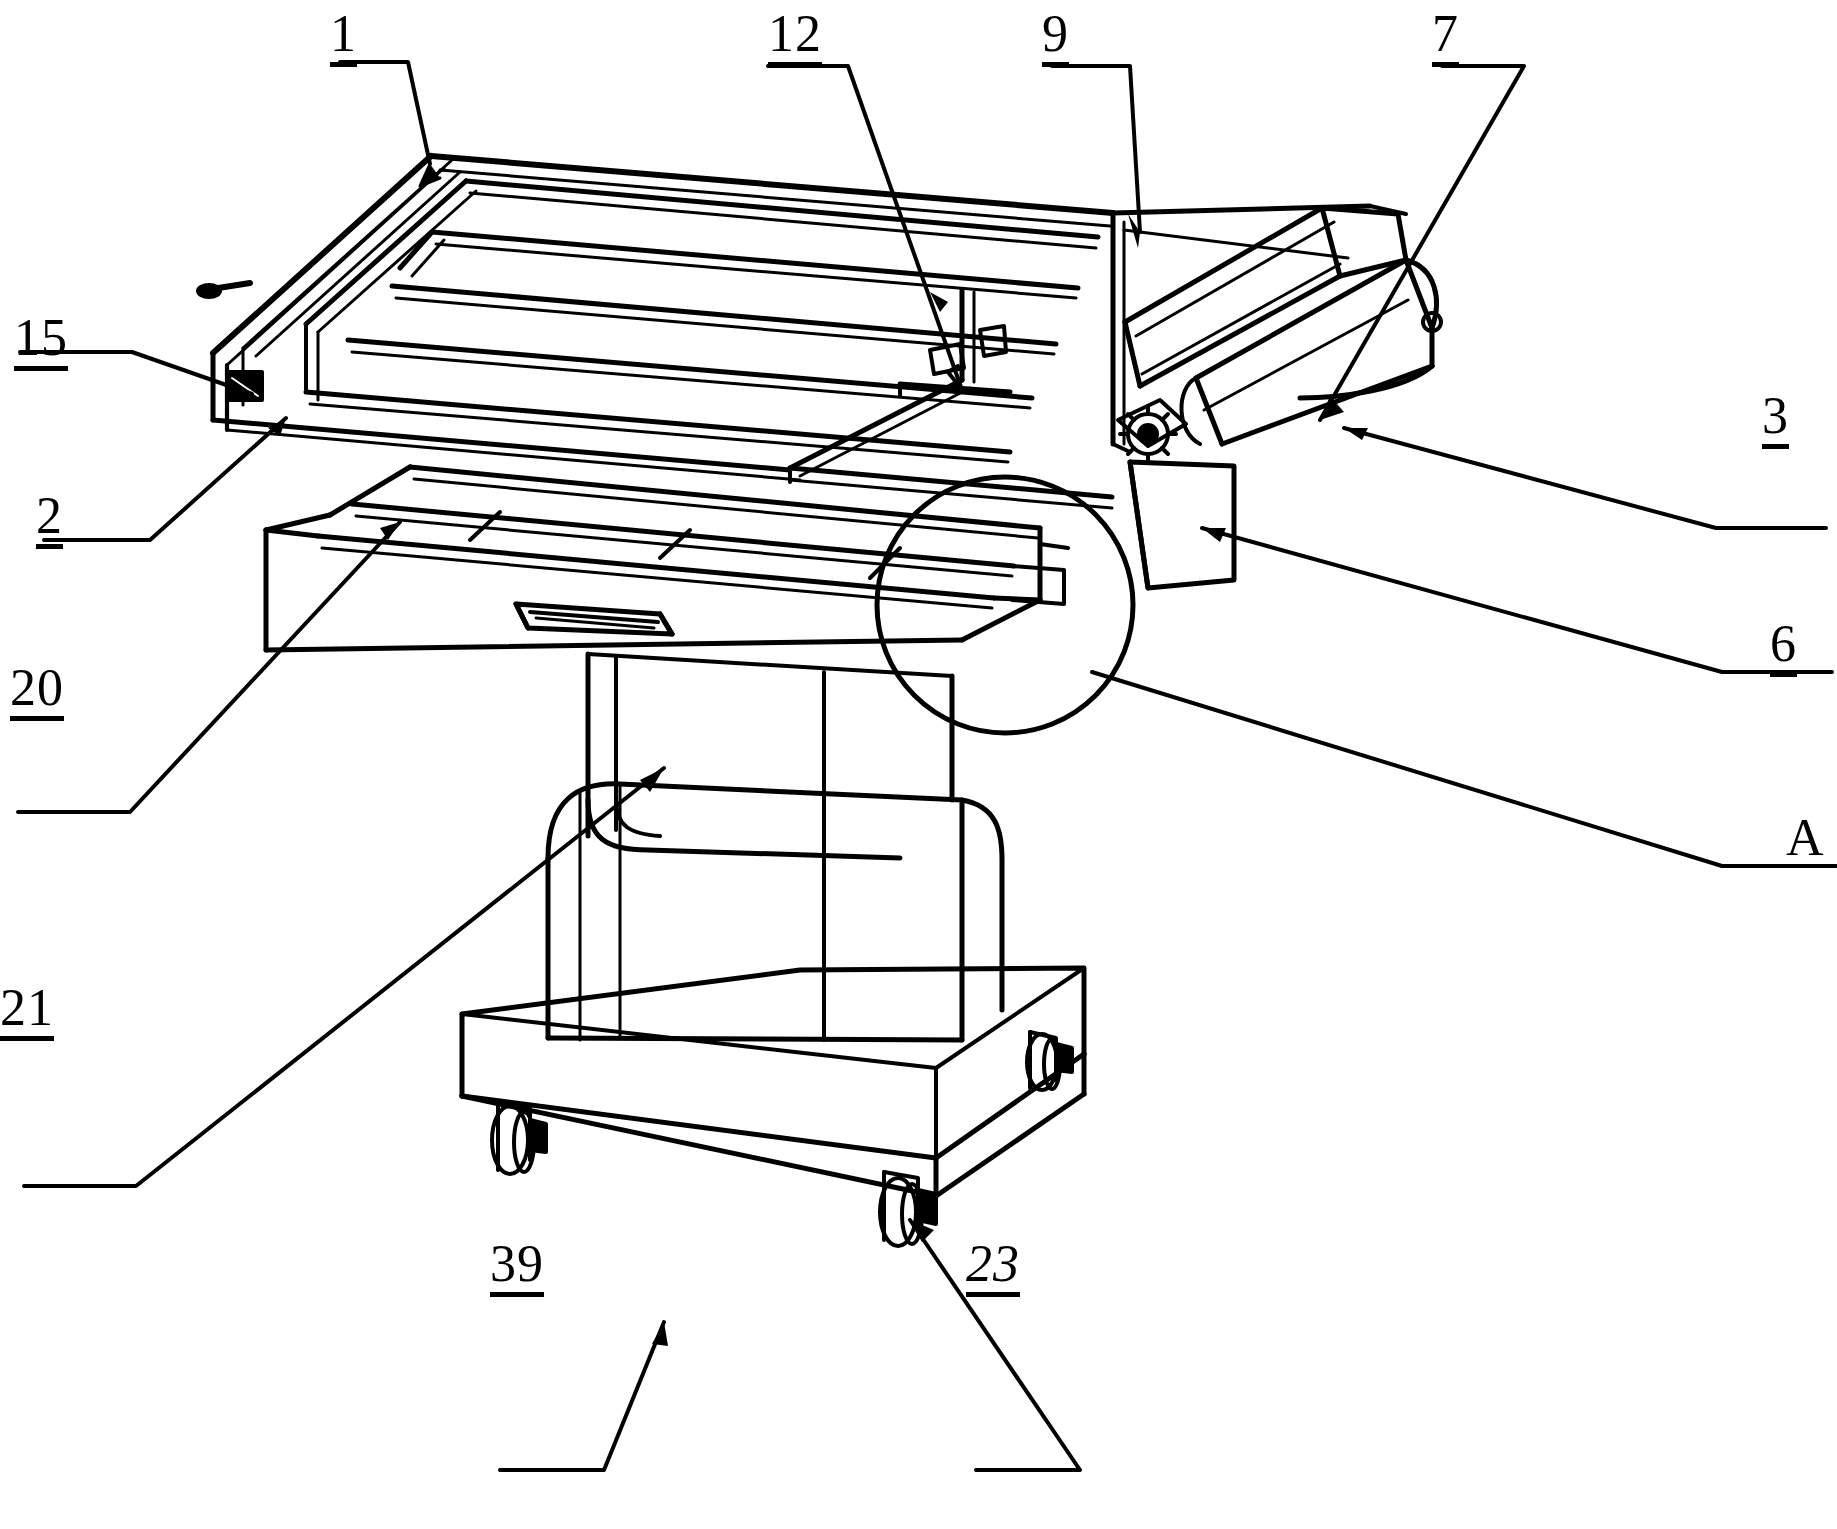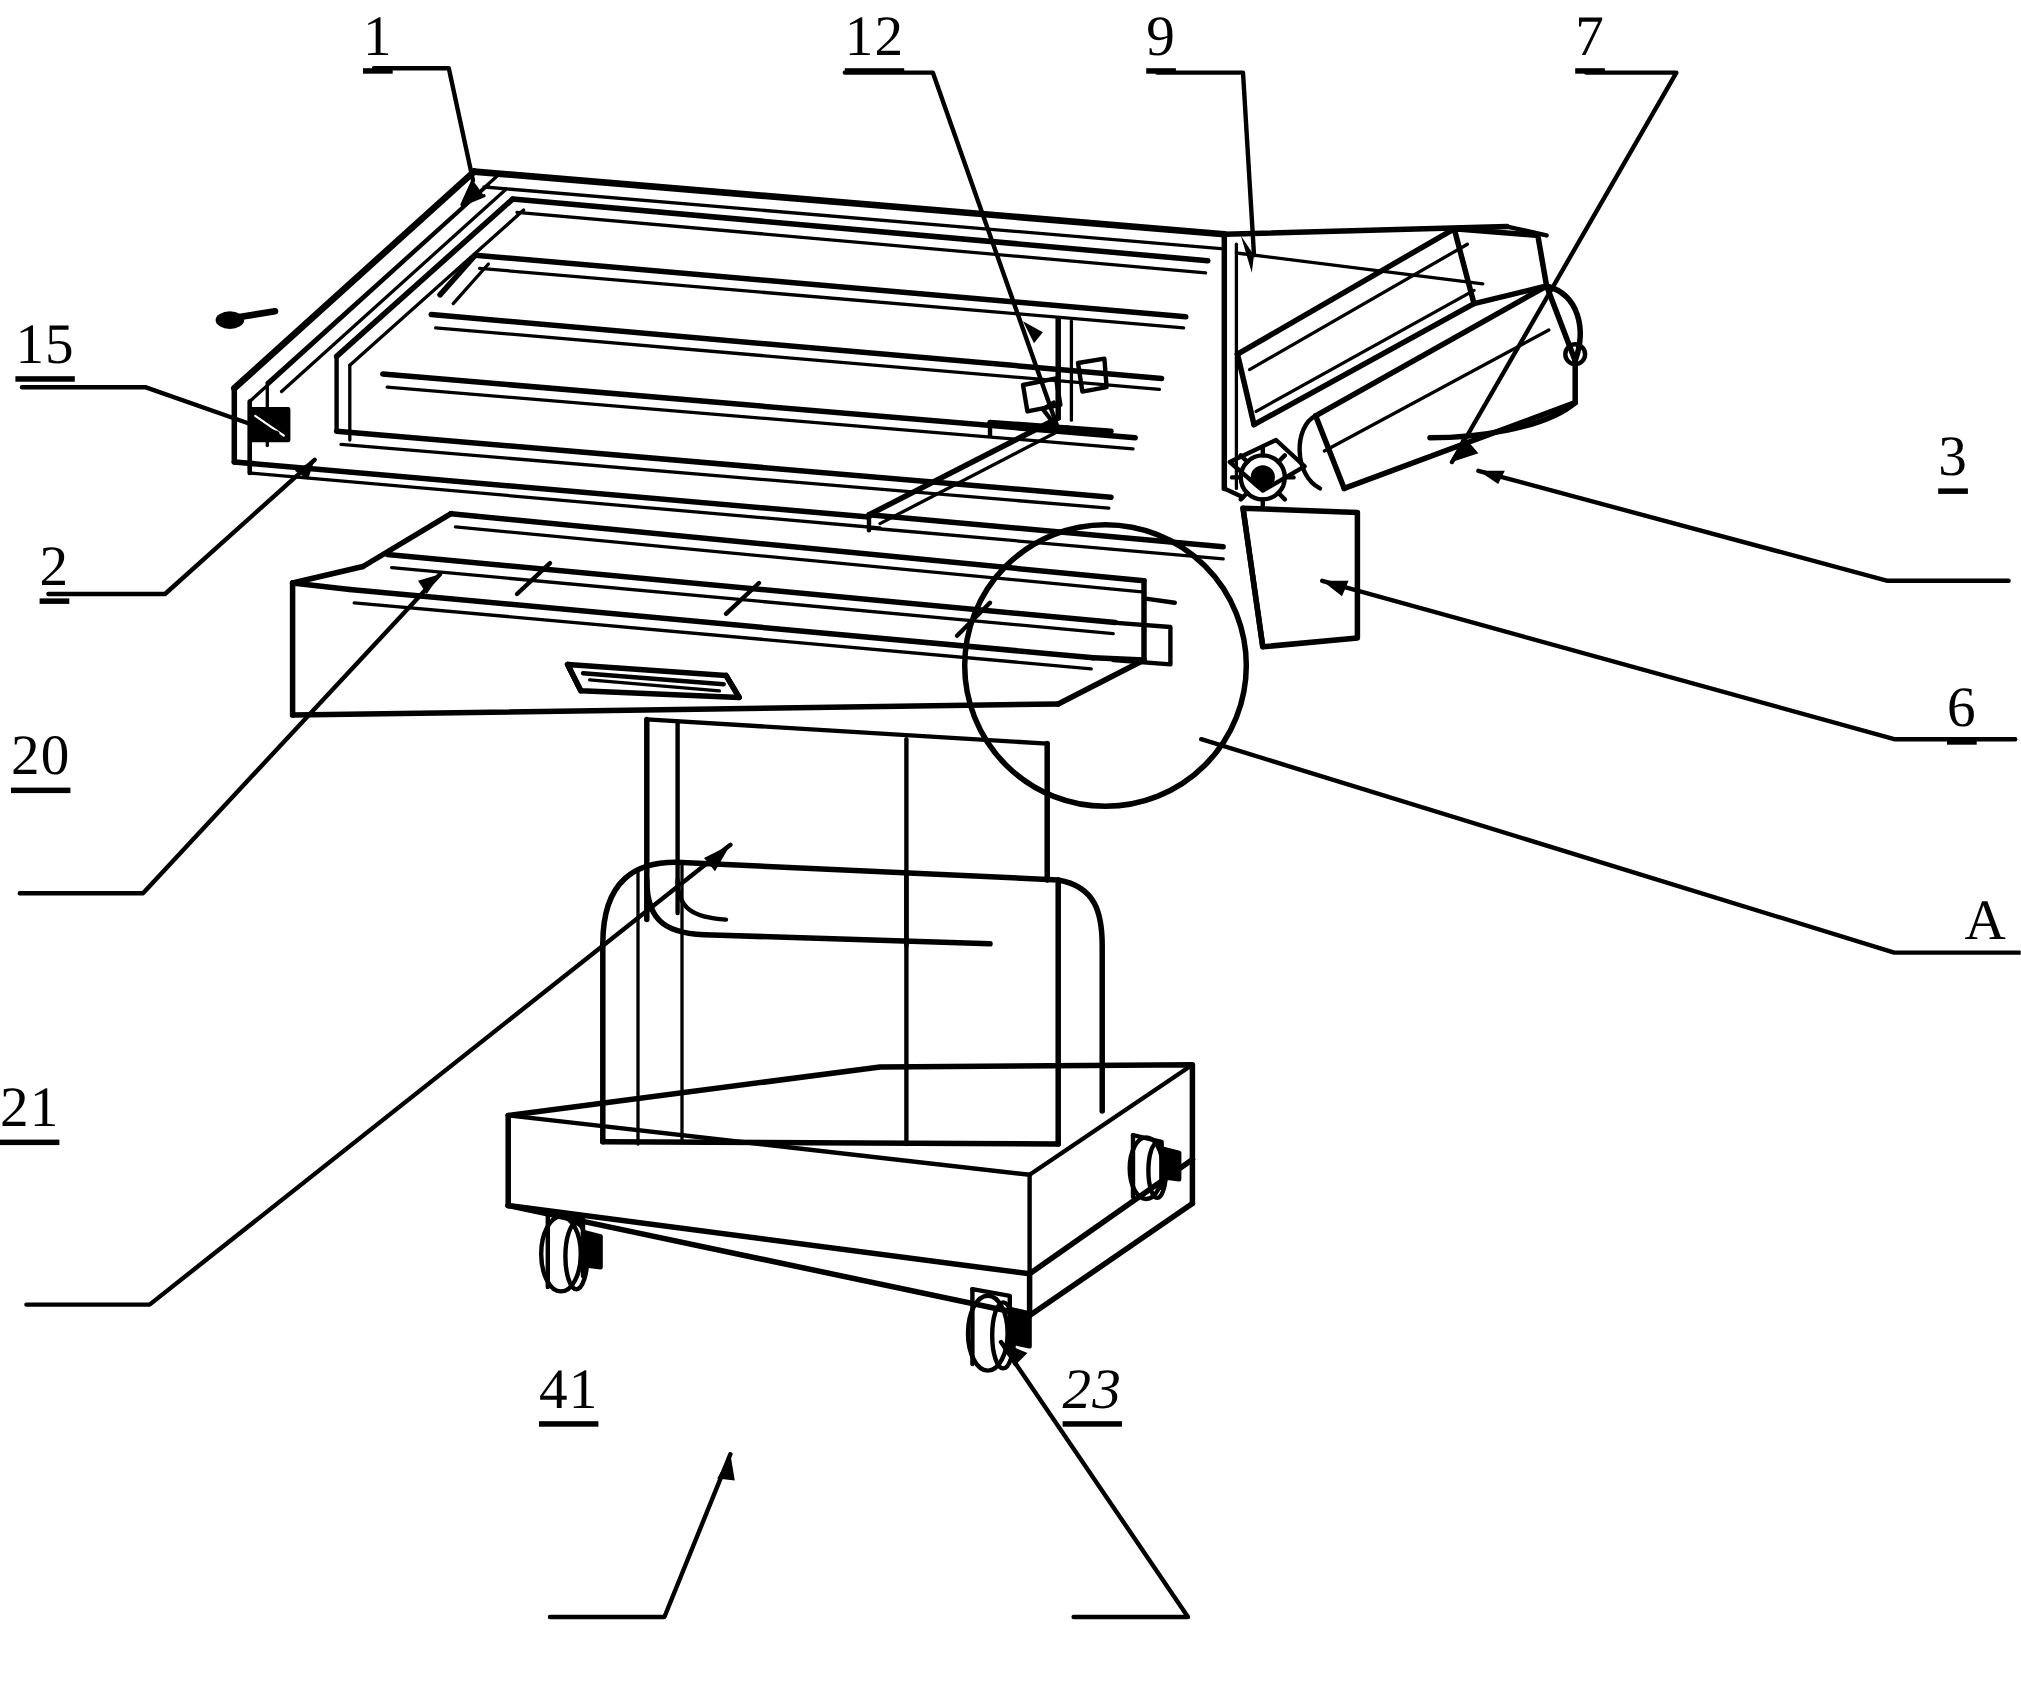--- a/index.html
+++ b/index.html
@@ -260,23 +260,23 @@
         <path d="M 910 1220 L 922 1242 L 934 1230" fill="#000" stroke="none"></path>
       </g>
 
     </g>
   </svg>
 
   <div class="lbl u" style="left:330px;  top:8px;">1</div>
   <div class="lbl u" style="left:768px;  top:8px;">12</div>
   <div class="lbl u" style="left:1042px; top:8px;">9</div>
   <div class="lbl u" style="left:1432px; top:8px;">7</div>
-  <div class="lbl u" style="left:14px;   top:288px;">15</div>
+  <div class="lbl u" style="left:14px;   top:312px;">15</div>
   <div class="lbl u" style="left:36px;   top:490px;">2</div>
   <div class="lbl u" style="left:1762px; top:390px;">3</div>
   <div class="lbl u" style="left:1770px; top:618px;">6</div>
   <div class="lbl u" style="left:10px;   top:662px;">20</div>
   <div class="lbl" style="left:1786px; top:812px;">A</div>
   <div class="lbl u" style="left:0;   top:982px;">21</div>
-  <div class="lbl u" style="left:490px;  top:1238px;">41</div>
+  <div class="lbl u" style="left:490px;  top:1238px;">39</div>
   <div class="lbl u" style="left:966px;  top:1238px;font-style:italic;">23</div>
 
 </div>
 
 </body></html>

